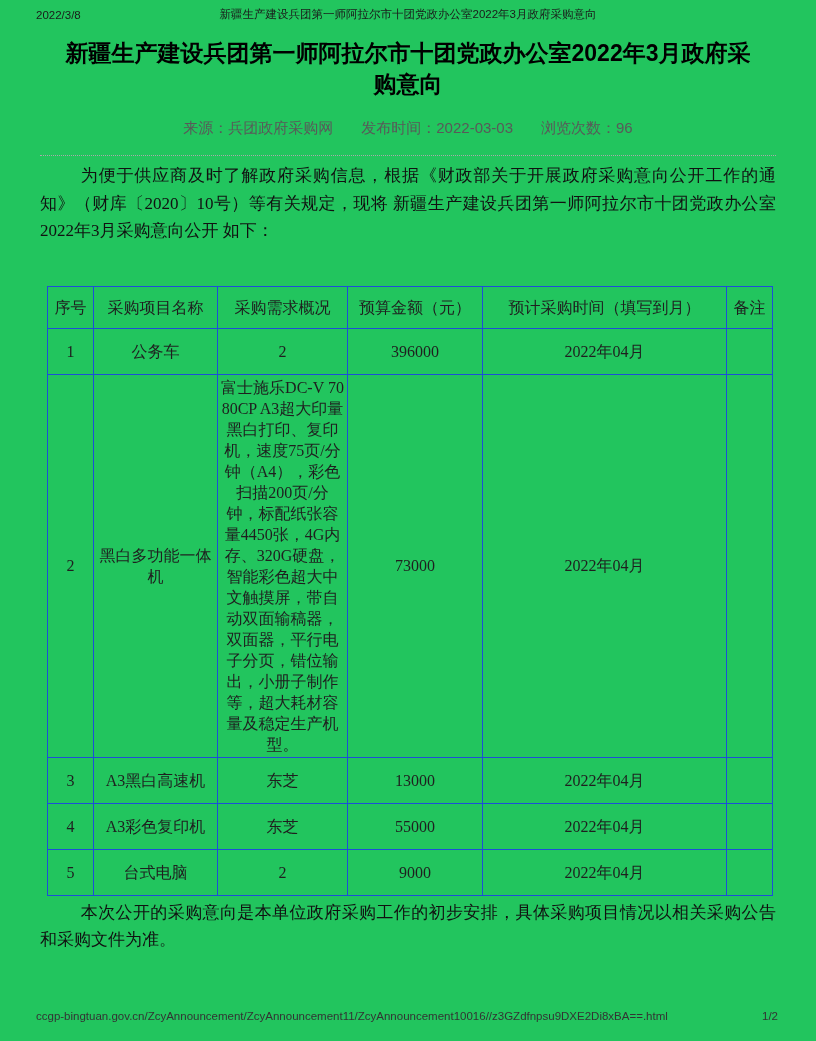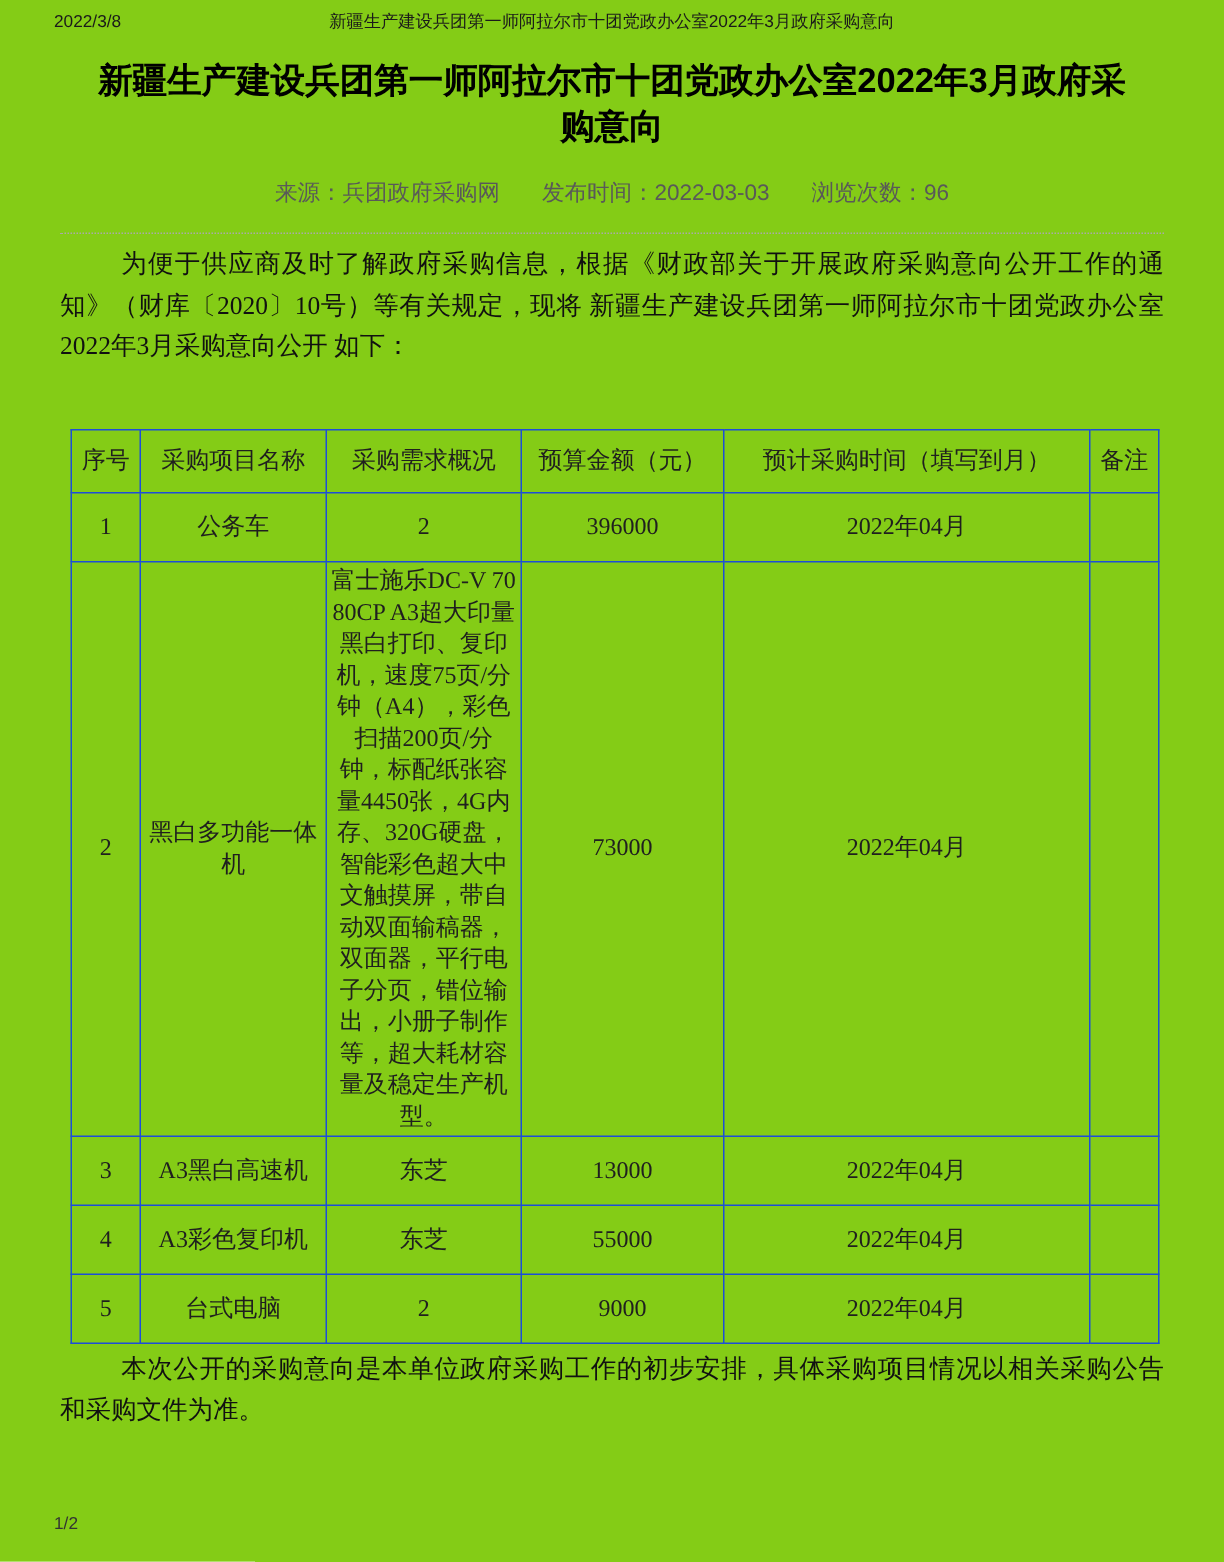--- a/index.html
+++ b/index.html
@@ -4,21 +4,21 @@
 <style>
   * { margin: 0; padding: 0; box-sizing: border-box; }
   html, body { background: #ffffff; }
   body {
     width: 816px; height: 1041px;
     font-family: "Liberation Sans", sans-serif;
     color: #1b1b1b;
     position: relative;
     overflow: hidden;
   }
-  .page { width: 816px; height: 1041px; position: relative; background: #84cc16; }
+  .page { width: 816px; height: 1041px; position: relative; background: #22c55e; }
 
   
   .print-header {
     position: absolute; top: 7px; left: 36px; right: 36px;
     display: grid; grid-template-columns: 90px 1fr 90px;
     align-items: center;
     font-size: 11.5px; color: #1a1a1a;
   }
   .print-header .ph-title { text-align: center; white-space: nowrap; overflow: hidden; }
 
@@ -165,16 +165,17 @@
           <td></td>
         </tr>
       </tbody>
     </table>
 
     <p class="body-text closing">本次公开的采购意向是本单位政府采购工作的初步安排，具体采购项目情况以相关采购公告和采购文件为准。</p>
 
   </main>
 
   <footer class="print-footer">
+    <span class="url">ccgp-bingtuan.gov.cn/ZcyAnnouncement/ZcyAnnouncement11/ZcyAnnouncement10016//z3GZdfnpsu9DXE2Di8xBA==.html</span>
     <span>1/2</span>
   </footer>
 
 </div>
 
 </body></html>

